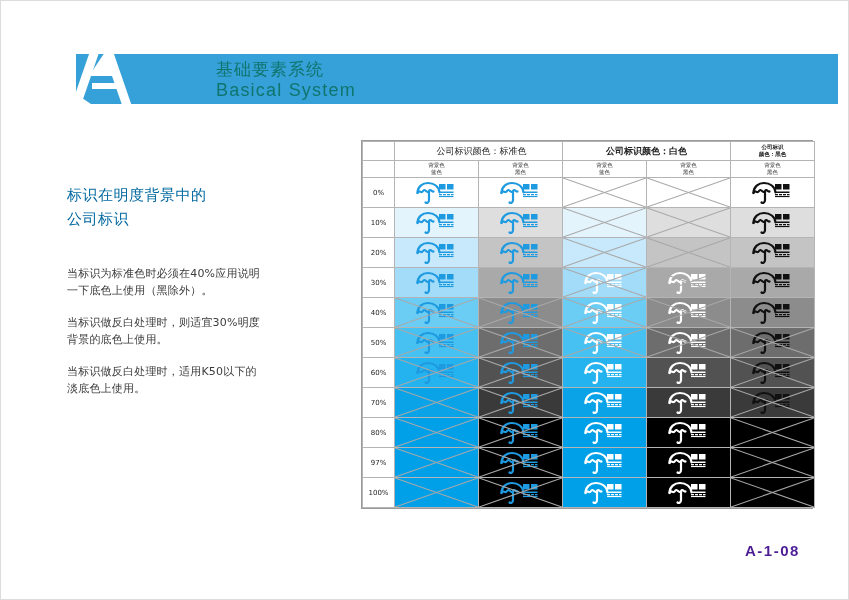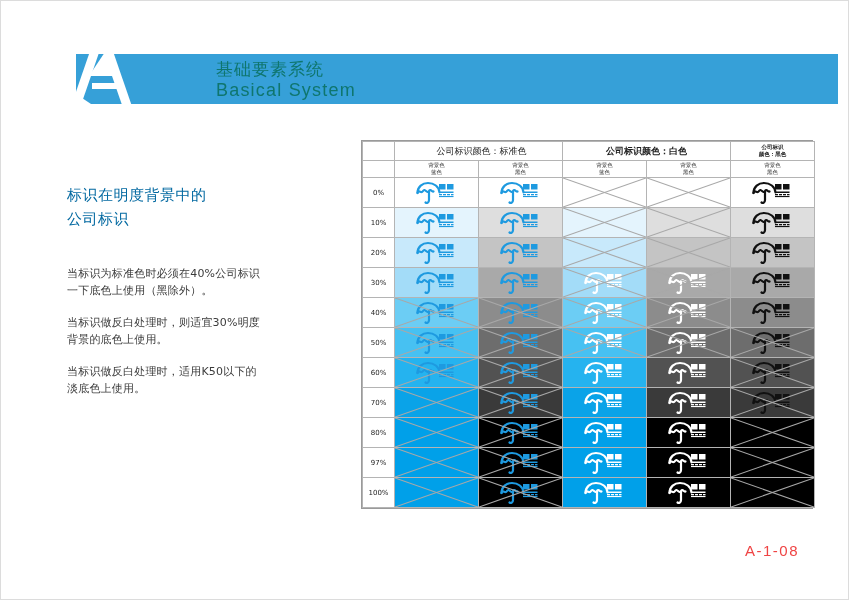--- a/index.html
+++ b/index.html
@@ -228,23 +228,24 @@
     pointer-events: none;
   }
   .xmark svg { display: block; width: 100%; height: 100%; }
 
   
   #page-no {
     position: absolute;
     left: 744px;
     top: 541px;
     font-size: 15px;
-    color: #ef4444;
+    color: #4c1d95;
     letter-spacing: 1.5px;
     font-family: "Liberation Sans", sans-serif;
+    font-weight: bold;
   }
 </style>
 </head>
 <body>
 
 <div id="page">
 
   <div id="header-band">
     <div id="header-bar"></div>
 
@@ -264,21 +265,21 @@
 
   <div id="left-col">
     <div id="left-heading">
         <div>标识在明度背景中的</div>
         <div>公司标识</div>
       </div>
     <div id="left-body">
         <div class="body-para">
         </div>
         <div class="body-para">
-          <div>当标识为标准色时必须在40%公司标识</div>
+          <div>当标识为标准色时必须在40%应用说明</div>
           <div>一下底色上使用（黑除外）。</div>
         </div>
         <div class="body-para">
           <div>当标识做反白处理时，则适宜30%明度</div>
           <div>背景的底色上使用。</div>
         </div>
         <div class="body-para">
           <div>当标识做反白处理时，适用K50以下的</div>
           <div>淡底色上使用。</div>
         </div>

